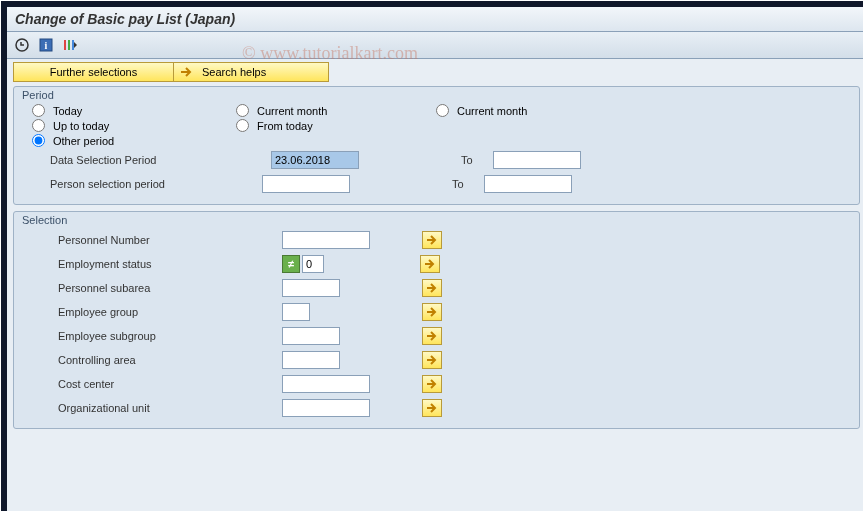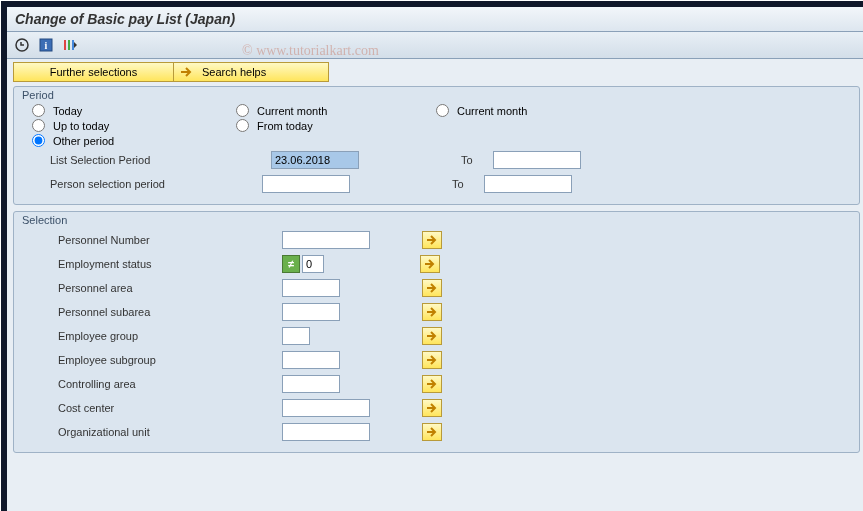--- a/index.html
+++ b/index.html
@@ -143,21 +143,21 @@
     border: 1px solid #b89a3a;
     display: flex; align-items: center; justify-content: center;
     cursor: pointer;
     box-sizing: border-box;
   }
   .sel .arrow-col { margin-left: 52px; }
   .watermark {
     position: absolute;
     top: 36px;
     left: 235px;
-    font-size: 14px;
+    font-size: 18px;
     color: rgba(200,120,100,0.45);
     font-family: Georgia, serif;
     pointer-events: none;
     z-index: 10;
   }
 </style>
 </head>
 <body>
 
 <div class="outer-frame">
@@ -227,21 +227,21 @@
           </label>
       </div>
       <div class="radio-row">
         <label class="radio-cell c1">
             <input type="radio" name="period" checked="" style="">
             <span>Other period</span>
           </label>
       </div>
 
       <div class="field-row sub-indent">
-        <div class="field-label">List Selection Period</div>
+        <div class="field-label">Data Selection Period</div>
         <div style="width:28px"></div>
         <input class="text-input w-date selected" value="23.06.2018" style="">
         <div class="to-label">To</div>
         <input class="text-input w-date" value="" style="">
       </div>
       <div class="field-row sub-indent">
         <div class="field-label">Person selection period</div>
         <div style="width:28px"></div>
         <input class="text-input w-date" value="" style="">
         <div class="to-label">To</div>
@@ -270,31 +270,20 @@
         <input class="text-input w-tiny" value="0" style="">
         <div class="arrow-col" style="margin-left:96px">
             <div class="arrow-btn">
               <svg width="12" height="10" viewBox="0 0 12 10">
                 <path d="M1 5 L8 5 M5 1 L9 5 L5 9" stroke="#c08000" stroke-width="2" fill="none"></path>
               </svg>
             </div>
           </div>
       </div>
 
-      <div class="field-row">
-        <div class="field-label">Personnel area</div>
-        <input class="text-input w-small" value="" style="">
-        <div class="arrow-col" style="margin-left:82px">
-            <div class="arrow-btn">
-              <svg width="12" height="10" viewBox="0 0 12 10">
-                <path d="M1 5 L8 5 M5 1 L9 5 L5 9" stroke="#c08000" stroke-width="2" fill="none"></path>
-              </svg>
-            </div>
-          </div>
-      </div>
 
       <div class="field-row">
         <div class="field-label">Personnel subarea</div>
         <input class="text-input w-small" value="" style="">
         <div class="arrow-col" style="margin-left:82px">
             <div class="arrow-btn">
               <svg width="12" height="10" viewBox="0 0 12 10">
                 <path d="M1 5 L8 5 M5 1 L9 5 L5 9" stroke="#c08000" stroke-width="2" fill="none"></path>
               </svg>
             </div>

